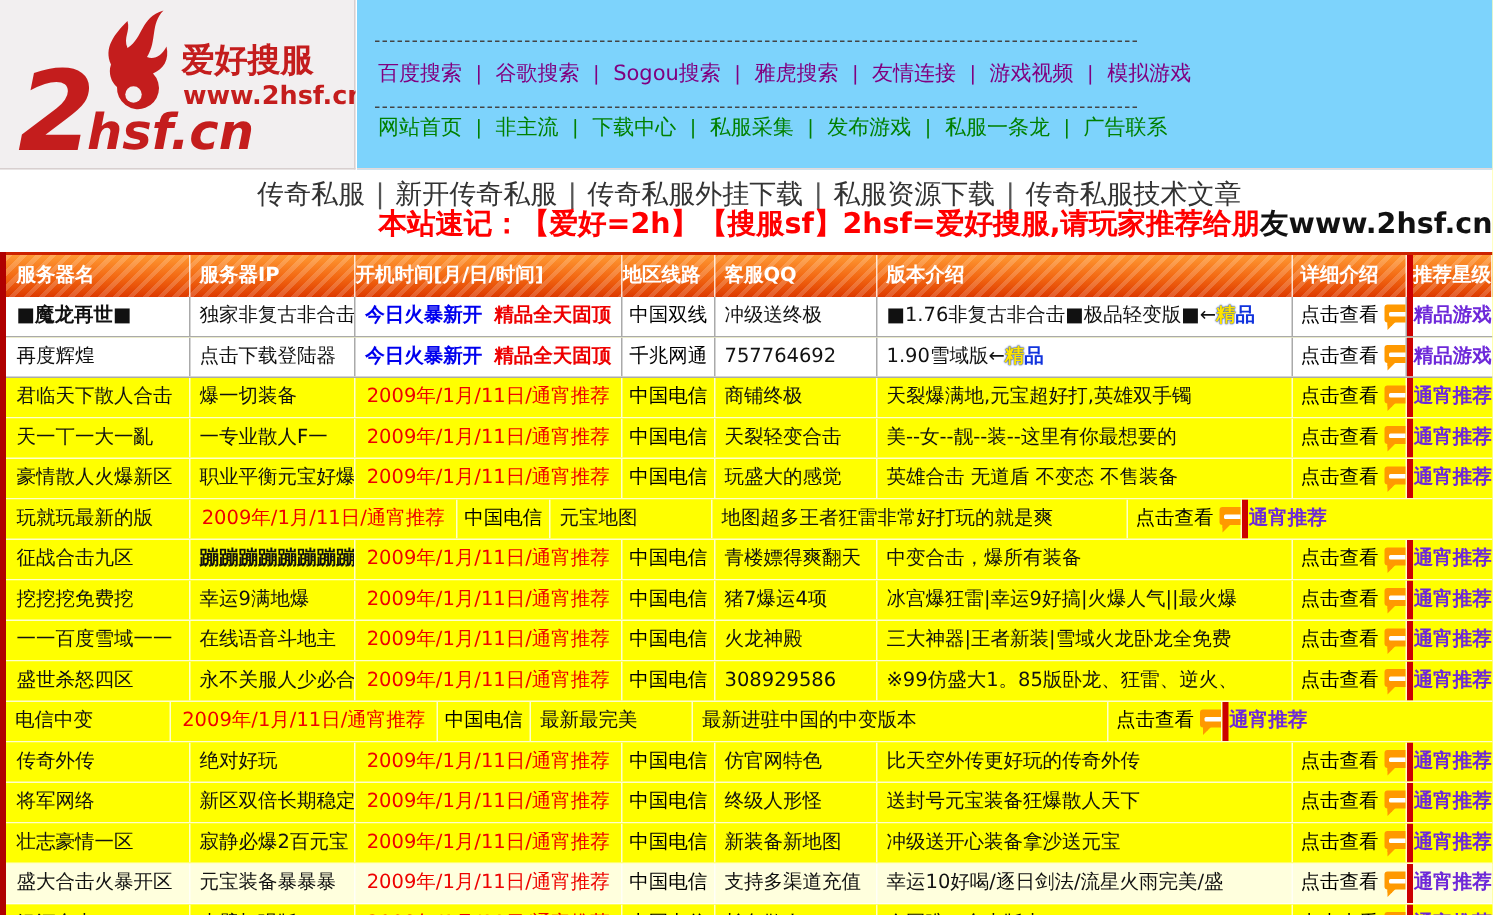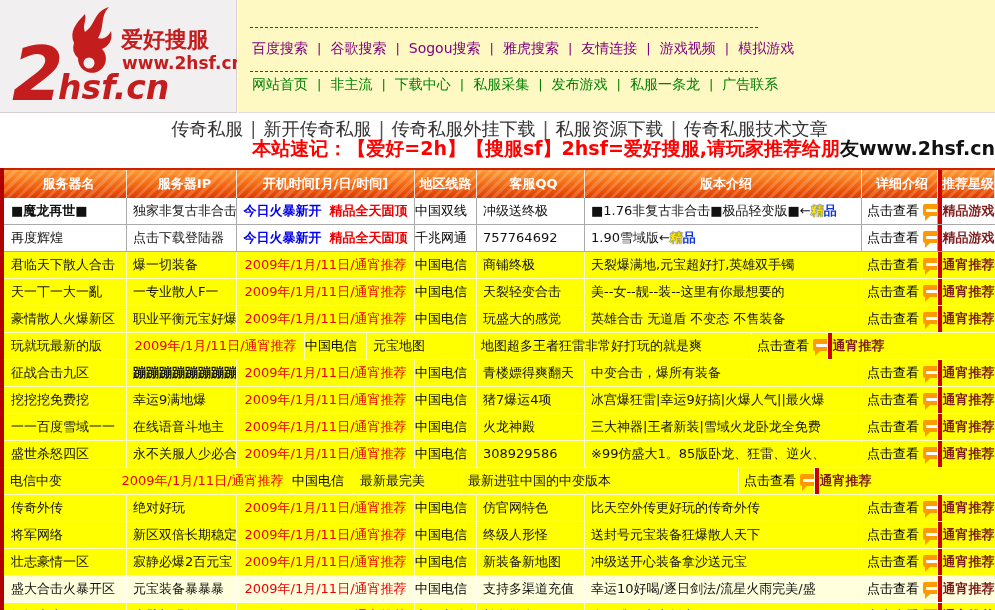--- a/index.html
+++ b/index.html
@@ -2,21 +2,21 @@
 <html><head>
 <meta charset="utf-8">
 <style>
   html,body{margin:0;padding:0}
   .page{position:relative;width:995px;height:610px;overflow:hidden;background:#ffffff;
         font-family:"DejaVu Sans","Liberation Sans",sans-serif;}
 
   
   .logo-box{position:absolute;left:0;top:0;width:237px;height:113px;background:#f2eff0;
             border-right:1px solid #d8cfcf;border-bottom:1px solid #d8cfcf;box-sizing:border-box;cursor:pointer}
-  .top-area{position:absolute;left:238px;top:0;width:757px;height:113px;background:#fef9c3;
+  .top-area{position:absolute;left:238px;top:0;width:757px;height:113px;background:#7dd3fc;
             border-bottom:1px solid #e5dada;box-sizing:border-box}
   .dash{position:absolute;left:12px;width:508px;border-top:1px dashed #444;height:0}
   .dash.d1{top:27px}.dash.d2{top:71px}
   .nav{position:absolute;left:14px;white-space:nowrap;font-size:14px}
   .nav.n1{top:40px}.nav.n2{top:76px}
   .nav a{text-decoration:none;cursor:pointer}
   .nav.n1 a{color:#800080}
   .nav.n2 a{color:#008000}
   .nav .sep{margin:0 9px;font-size:13px}
   .nav.n1 .sep{color:#800080}.nav.n2 .sep{color:#008000}
@@ -30,41 +30,41 @@
   .marquee .blk{color:#111}
 
   
   .server-table{position:absolute;top:168px;left:0;width:995px;box-sizing:border-box;
                 border-left:4px solid #b00000;background:#ffff00}
   .trow{display:flex;height:26px;line-height:25px;font-size:13px;border-bottom:1px solid rgba(255,255,255,.8);overflow:hidden}
   .thead{height:28px;line-height:27px;border-top:2px solid #cc2200;border-bottom:0;
          background:
            repeating-linear-gradient(135deg, rgba(255,255,255,.18) 0 3px, rgba(255,255,255,0) 3px 7px),
            linear-gradient(#ff9933 0%, #f26611 55%, #dd3a00 100%);}
-  .thead .cell{color:#ffffff;font-weight:bold;text-align:center;border-right:1px solid rgba(255,255,255,.8)}
+  .thead .cell{color:#ffffff;font-weight:bold;text-align:left;border-right:1px solid rgba(255,255,255,.8)}
   .cell{box-sizing:border-box;white-space:nowrap;overflow:hidden;border-right:1px solid rgba(255,255,255,.8)}
   .c-name{width:123px;padding-left:7px}
   .c-ip{width:110px;padding-left:6px}
   .c-time{width:178px;text-align:center}
-  .c-line{width:62px;}
+  .c-line{width:62px;text-align:center}
   .c-qq{width:108px;padding-left:6px}
   .c-ver{width:277px;padding-left:6px}
   .c-detail{width:76px;padding-left:5px;cursor:pointer}
   .c-star{width:57px;border-left:4px solid #cc0000;border-right:0;text-align:center}
 
   .trow.yellow{background:#ffff00}
   .trow.white{background:#ffffff;border-bottom-color:#aaaaaa}
   .trow.white .cell{border-right-color:#aaaaaa}
   .trow.cream{background:#ffffdd}
 
   .c-name,.c-ip,.c-qq,.c-ver{color:#111}
   .date{color:#ee0000}
   .tblue{color:#0000ee;font-weight:bold}
   .tred{color:#ee0000;font-weight:bold;margin-left:8px}
-  .star-txt{color:#7f1d1d;font-weight:bold}
+  .star-txt{color:#6d28d9;font-weight:bold}
   .hl-y{color:#ffe400;font-weight:bold;text-shadow:0 0 1px #0033cc,0 0 1px #0033cc}
   .hl-b{color:#1133dd;font-weight:bold}
   .boldname{font-weight:bold}
 
   .bubble{display:inline-block;width:19px;height:12px;background:#ff9900;border-radius:2px;
           position:relative;margin-left:4px;vertical-align:-1px}
   .bubble::before{content:"";position:absolute;left:3px;right:3px;top:5px;height:3px;background:#ffffff;border-radius:1px}
   .bubble::after{content:"";position:absolute;left:2px;bottom:-5px;width:0;height:0;
                  border:3px solid transparent;border-top-color:#ff9900;border-left-color:#ff9900}
 </style>

